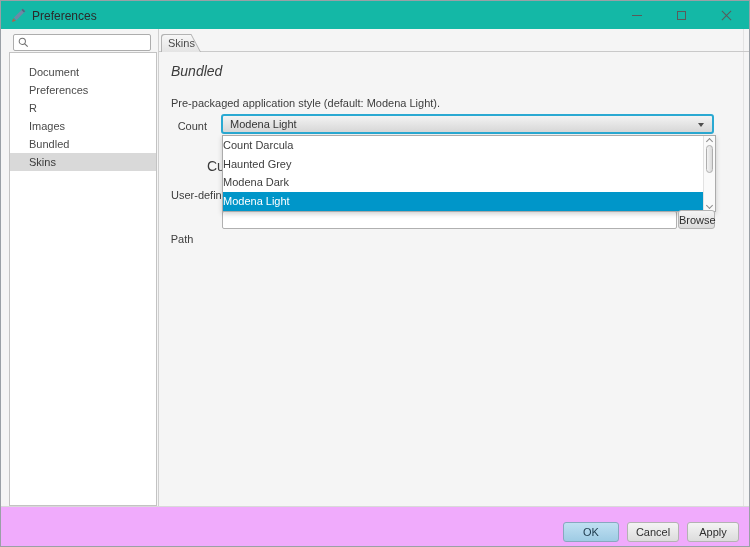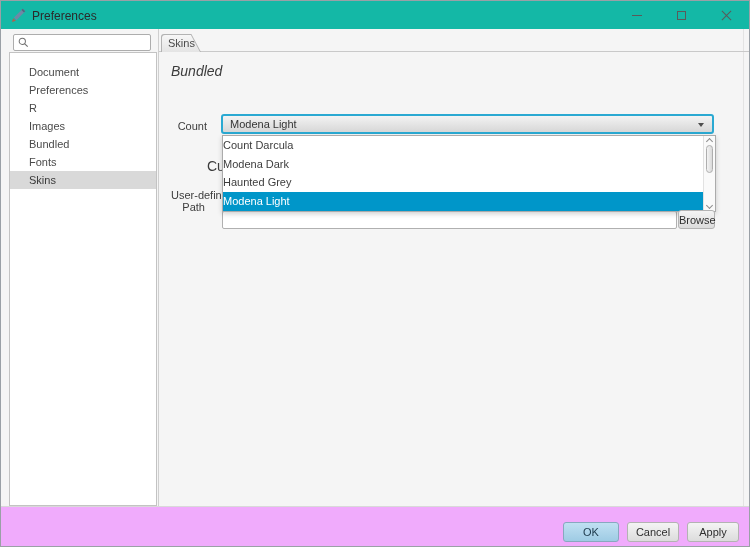--- a/index.html
+++ b/index.html
@@ -44,21 +44,21 @@
                clip-path:polygon(0 0, 76% 0, 100% 100%, 0 100%);
                background:linear-gradient(#f7f7f7,#e4e4e4); border-radius:3px 0 0 0;
                padding:2px 0 0 6px; color:#4a4a4a; }
 
   
   .h-section { position:absolute; font-size:14px; color:#3b3b3b; }
   .heading-bundled { left:170px; top:62px;font-style:italic; }
   .desc { position:absolute; left:170px; top:96px; color:#3d3d3d; }
   .field-label { position:absolute; width:46px; text-align:right; color:#3d3d3d; }
   .label-name { left:160px; top:119px; }
-  .label-path { left:158px; top:200px; }
+  .label-path { left:158px; top:232px;text-align:center; }
 
   .combobox { position:absolute; left:220px; top:113px; width:493px; height:20px;
               border:2px solid #2aa9d2; border-radius:3px;
               background:linear-gradient(#f3f3f3,#d7d7d7);
               display:flex; align-items:center; padding-left:7px; color:#353535; }
   .combo-arrow { position:absolute; right:8px; top:7px; width:0; height:0;
                  border-left:3.5px solid transparent; border-right:3.5px solid transparent;
                  border-top:4px solid #4d4d4d; }
 
   
@@ -130,50 +130,50 @@
     </svg>
     <input class="search-input" value="" style="">
   </div>
 
   <div class="listbox">
     <div class="list-item">Document</div>
     <div class="list-item">Preferences</div>
     <div class="list-item">R</div>
     <div class="list-item">Images</div>
     <div class="list-item">Bundled</div>
-    <div class="list-item">Fonts</div>
     <div class="list-item selected">Skins</div>
   </div>
 
   <div class="v-divider"></div>
   <div class="panel-right-edge"></div>
 
   <div class="tab-line"></div>
   <div class="tab">
     <div class="tab-inner">Skins</div>
   </div>
 
   <div class="h-section heading-bundled">Bundled</div>
+  <div class="desc">Pre-packaged application style (default: Modena Light).</div>
   <div class="field-label label-name">Count</div>
 
   <div class="combobox">
     <span>Modena Light</span>
     <span class="combo-arrow"></span>
   </div>
 
   <div class="h-section heading-custom">Custom</div>
   <div class="user-defined">User-defined</div>
   <div class="field-label label-path">Path</div>
   <input class="path-input" value="" style="">
   <button class="btn browse-btn">Browse</button>
 
   <div class="popup">
     <div class="option">Count Darcula</div>
+    <div class="option">Haunted Grey</div>
     <div class="option">Modena Dark</div>
-    <div class="option">Haunted Grey</div>
     <div class="option selected">Modena Light</div>
     <div class="scrollbar">
       <span class="chev chev-up"></span>
       <span class="scroll-thumb"></span>
       <span class="chev chev-down"></span>
     </div>
   </div>
 
   <div class="footer">
     <button class="btn ok-btn">OK</button>

